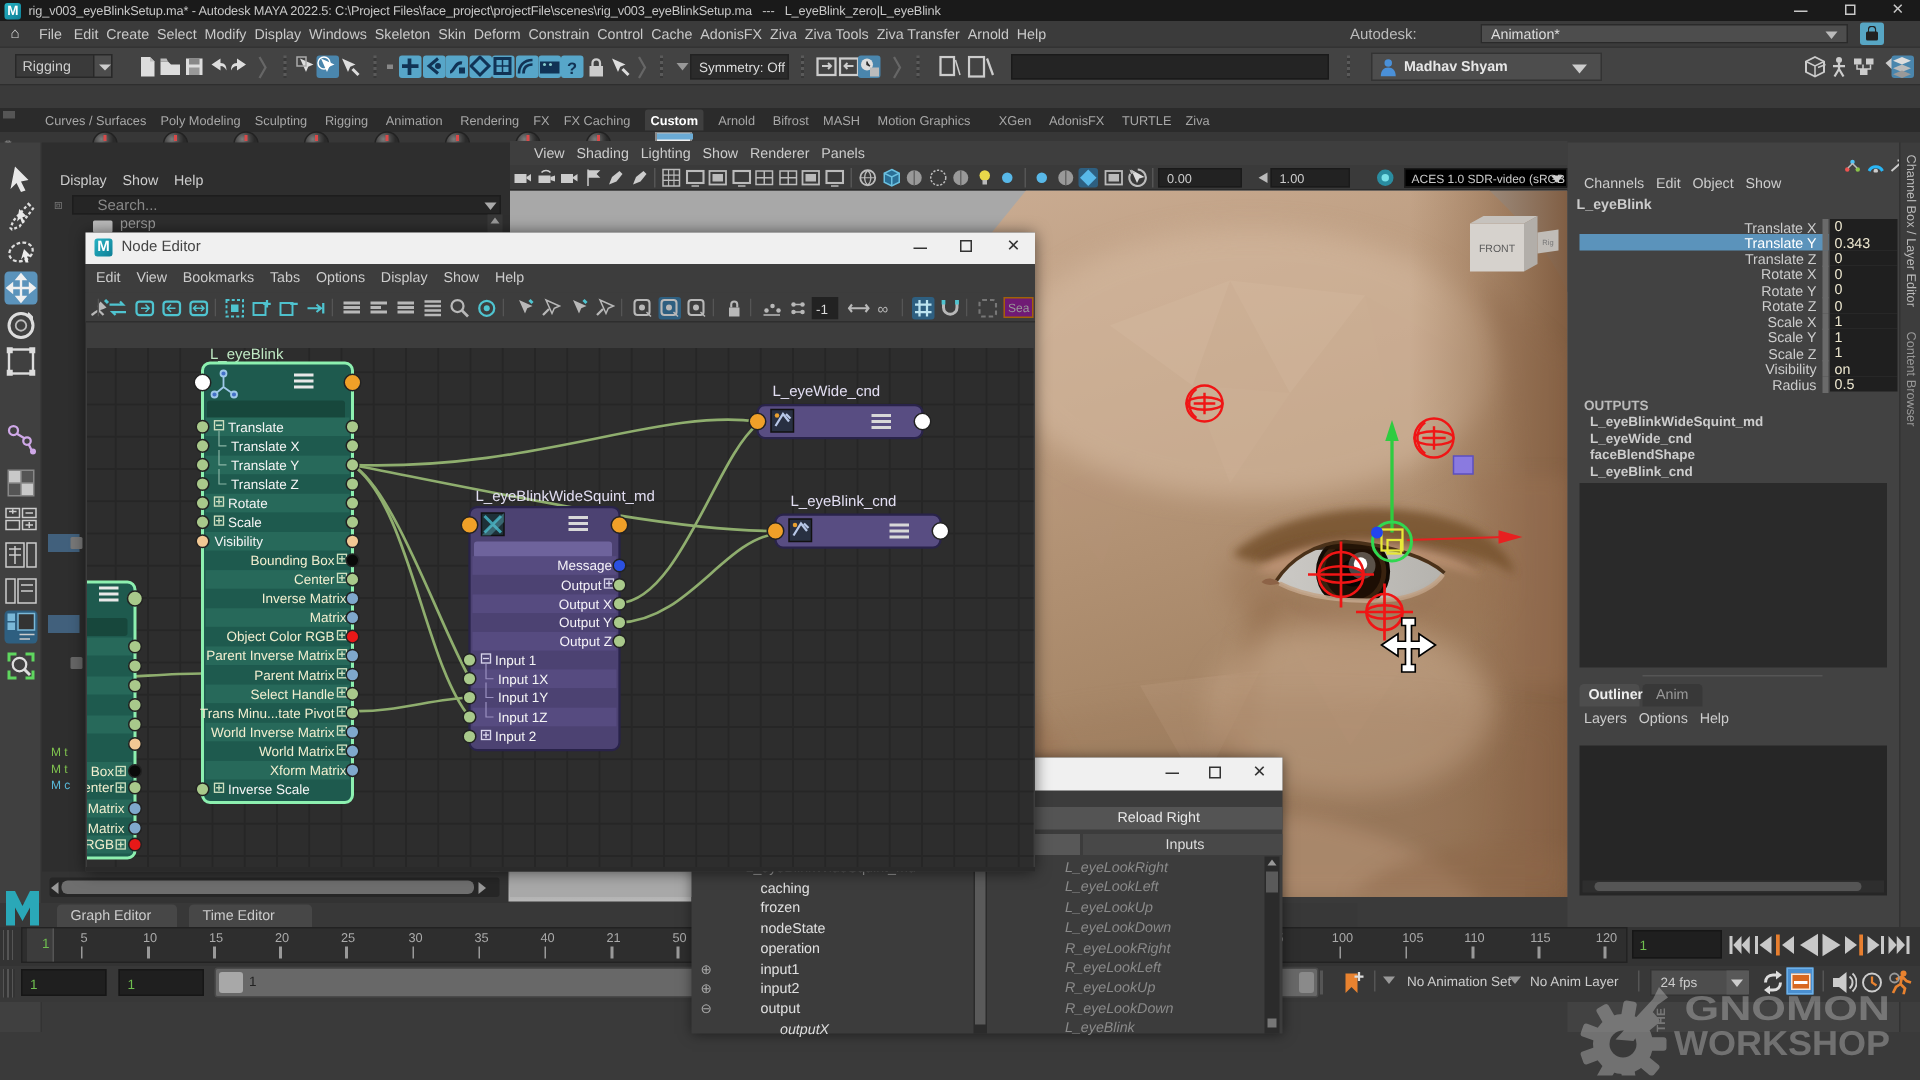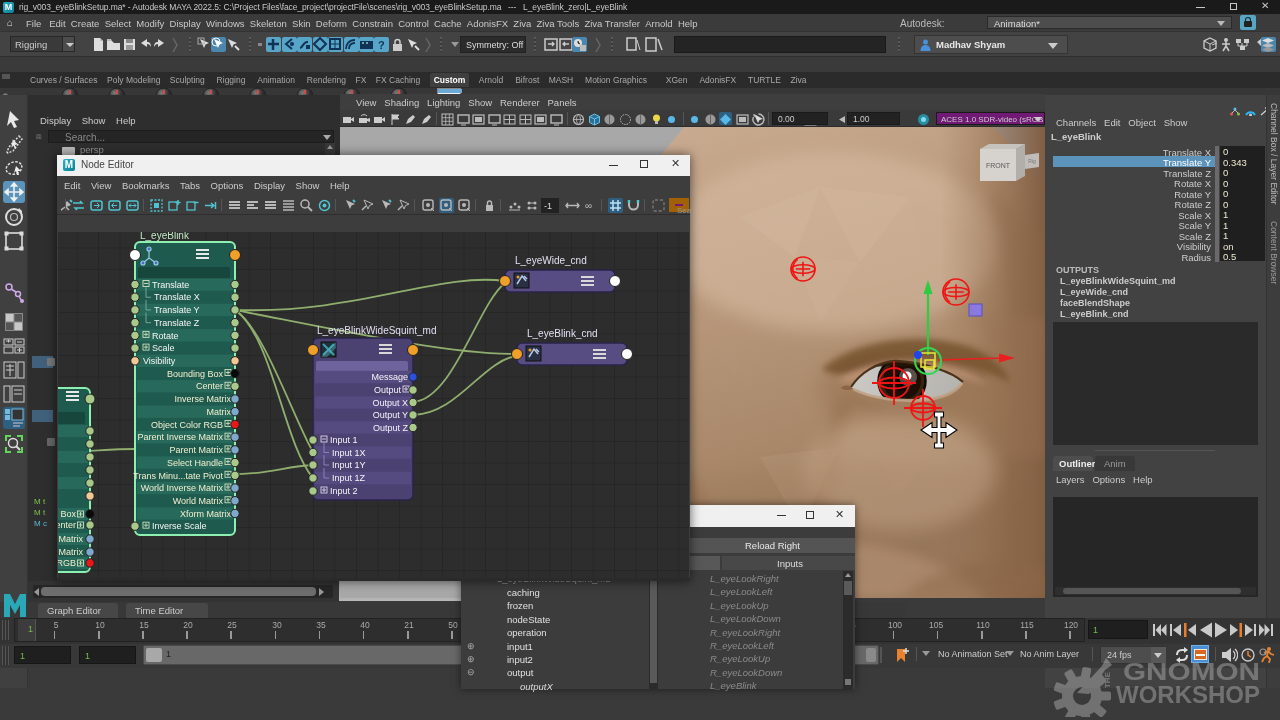--- a/index.html
+++ b/index.html
@@ -560,21 +560,21 @@
 <div class="abs" style="left:496px;top:2px;width:13px;height:13px;"><svg width="13" height="13">
             <path d="M9 2v9M9 3L3 6.5 9 10" fill="#bbb"></path>
           </svg></div>
 <div class="abs" style="left:507px;top:2px;width:53px;height:13px;background:#222;border:1px solid #1a1a1a;">
           <div class="abs txt" style="left:5px;top:1px;font-size:8.5px;color:#ccc;">1.00</div>
         </div>
 <div class="abs" style="left:577px;top:2px;width:13px;height:13px;"><svg width="13" height="13">
             <circle cx="6.5" cy="6.5" r="5.5" fill="#2a8ca0"></circle>
             <circle cx="6.5" cy="6.5" r="2.5" fill="#7ae0e8"></circle>
           </svg></div>
-<div class="abs" style="left:596px;top:2px;width:109px;height:13px;background:#701a75;border:1px solid #1a1a1a;">
+<div class="abs" style="left:596px;top:2px;width:109px;height:13px;background:#000000;border:1px solid #1a1a1a;">
           <div class="abs txt" style="left:4px;top:1.5px;font-size:8px;color:#ccc;">ACES 1.0 SDR-video (sRGB</div>
           <div class="abs" style="left:97px;top:4px;width:0;height:0;border-left:4px solid transparent;border-right:4px solid transparent;border-top:5px solid #ccc;"></div>
         </div>
       </div>
 
   <div class="abs" style="left:0;top:33px;width:705px;height:471px;">
         <svg width="705" height="471" style="position:absolute;left:0;top:0;">
 <defs>
 <linearGradient id="skinv" x1="0" y1="0" x2="0.25" y2="1">
 <stop offset="0" stop-color="#c9ab91"></stop>
@@ -818,21 +818,21 @@
 <div class="abs txt" style="left:708px;top:2px;width:20px;text-align:center;font-size:8.5px;color:#aaa;">80</div>
 <div class="abs" style="left:716.1px;top:13px;width:1.5px;height:8px;background:#999;"></div>
 <div class="abs txt" style="left:752px;top:2px;width:20px;text-align:center;font-size:8.5px;color:#aaa;">85</div>
 <div class="abs" style="left:760.2px;top:13px;width:1.5px;height:8px;background:#999;"></div>
 <div class="abs txt" style="left:796px;top:2px;width:20px;text-align:center;font-size:8.5px;color:#aaa;">90</div>
 <div class="abs" style="left:804.4px;top:13px;width:1.5px;height:8px;background:#999;"></div>
 <div class="abs txt" style="left:841px;top:2px;width:20px;text-align:center;font-size:8.5px;color:#aaa;">95</div>
 <div class="abs" style="left:848.5px;top:13px;width:1.5px;height:8px;background:#999;"></div>
 <div class="abs txt" style="left:885px;top:2px;width:20px;text-align:center;font-size:8.5px;color:#aaa;">100</div>
 <div class="abs" style="left:892.7px;top:13px;width:1.5px;height:8px;background:#999;"></div>
-<div class="abs txt" style="left:929px;top:2px;width:20px;text-align:left;font-size:8.5px;color:#aaa;">105</div>
+<div class="abs txt" style="left:929px;top:2px;width:20px;text-align:right;font-size:8.5px;color:#aaa;">105</div>
 <div class="abs" style="left:936.8px;top:13px;width:1.5px;height:8px;background:#999;"></div>
 <div class="abs txt" style="left:973px;top:2px;width:20px;text-align:center;font-size:8.5px;color:#aaa;">110</div>
 <div class="abs" style="left:981.0px;top:13px;width:1.5px;height:8px;background:#999;"></div>
 <div class="abs txt" style="left:1017px;top:2px;width:20px;text-align:center;font-size:8.5px;color:#aaa;">115</div>
 <div class="abs" style="left:1025.1px;top:13px;width:1.5px;height:8px;background:#999;"></div>
 <div class="abs txt" style="left:1061px;top:2px;width:20px;text-align:center;font-size:8.5px;color:#aaa;">120</div>
 <div class="abs" style="left:1069.3px;top:13px;width:1.5px;height:8px;background:#999;"></div>
 <div class="abs" style="left:1088px;top:2px;width:60px;height:19px;background:#1f1f1f;border:1px solid #161616;">
         <div class="abs txt" style="left:4px;top:4px;font-size:9px;color:#6fbf4f;">1</div>
       </div>
@@ -1128,21 +1128,21 @@
             <path d="M5 2v11M10 2v11M2 5h11M2 10h11" stroke="#bde4f0" stroke-width="1.5"></path>
           </svg></div>
 <div class="abs" style="left:569px;top:3px;width:15px;height:15px;"><svg width="15" height="15">
             <path d="M3 2v5a4.5 4.5 0 0 0 9 0V2" stroke="#b8b8b8" stroke-width="2" fill="none"></path>
             <path d="M3 2v3M12 2v3" stroke="#4fc4d0" stroke-width="2.5"></path>
           </svg></div>
 <div class="abs" style="left:587px;top:4px;width:1px;height:12px;background:#2a2a2a;border-right:1px solid #555;"></div>
 <div class="abs" style="left:594px;top:3px;width:15px;height:15px;"><svg width="15" height="15">
             <rect x="2" y="2" width="11" height="11" rx="2" fill="none" stroke="#777" stroke-width="1.4" stroke-dasharray="3 2"></rect>
           </svg></div>
-<div class="abs" style="left:612px;top:3px;width:20px;height:14px;background:#701a75;border:6px solid #a16207;">
+<div class="abs" style="left:612px;top:3px;width:20px;height:14px;background:#701a75;border:1px solid #a16207;">
           <div class="abs txt" style="left:2px;top:2px;font-size:8px;color:#999;">Sea</div>
         </div>
       </div>
 
   <div class="abs" style="left:1px;top:77px;width:631px;height:346px;background:#2d2d2d;
      background-image:linear-gradient(#262626 1px,transparent 1px),linear-gradient(90deg,#262626 1px,transparent 1px);
      background-size:21.5px 21.5px;background-position:-3px -6px;">
         <svg width="631" height="346" style="position:absolute;left:0;top:0;" font-family="Liberation Sans,sans-serif">
 <path d="M177 78 C300 82 380 40 447 49" stroke="#8fae6e" stroke-width="1.8" fill="none"></path>
 <path d="M177 78 C290 100 390 122 459 122" stroke="#8fae6e" stroke-width="1.8" fill="none"></path>

